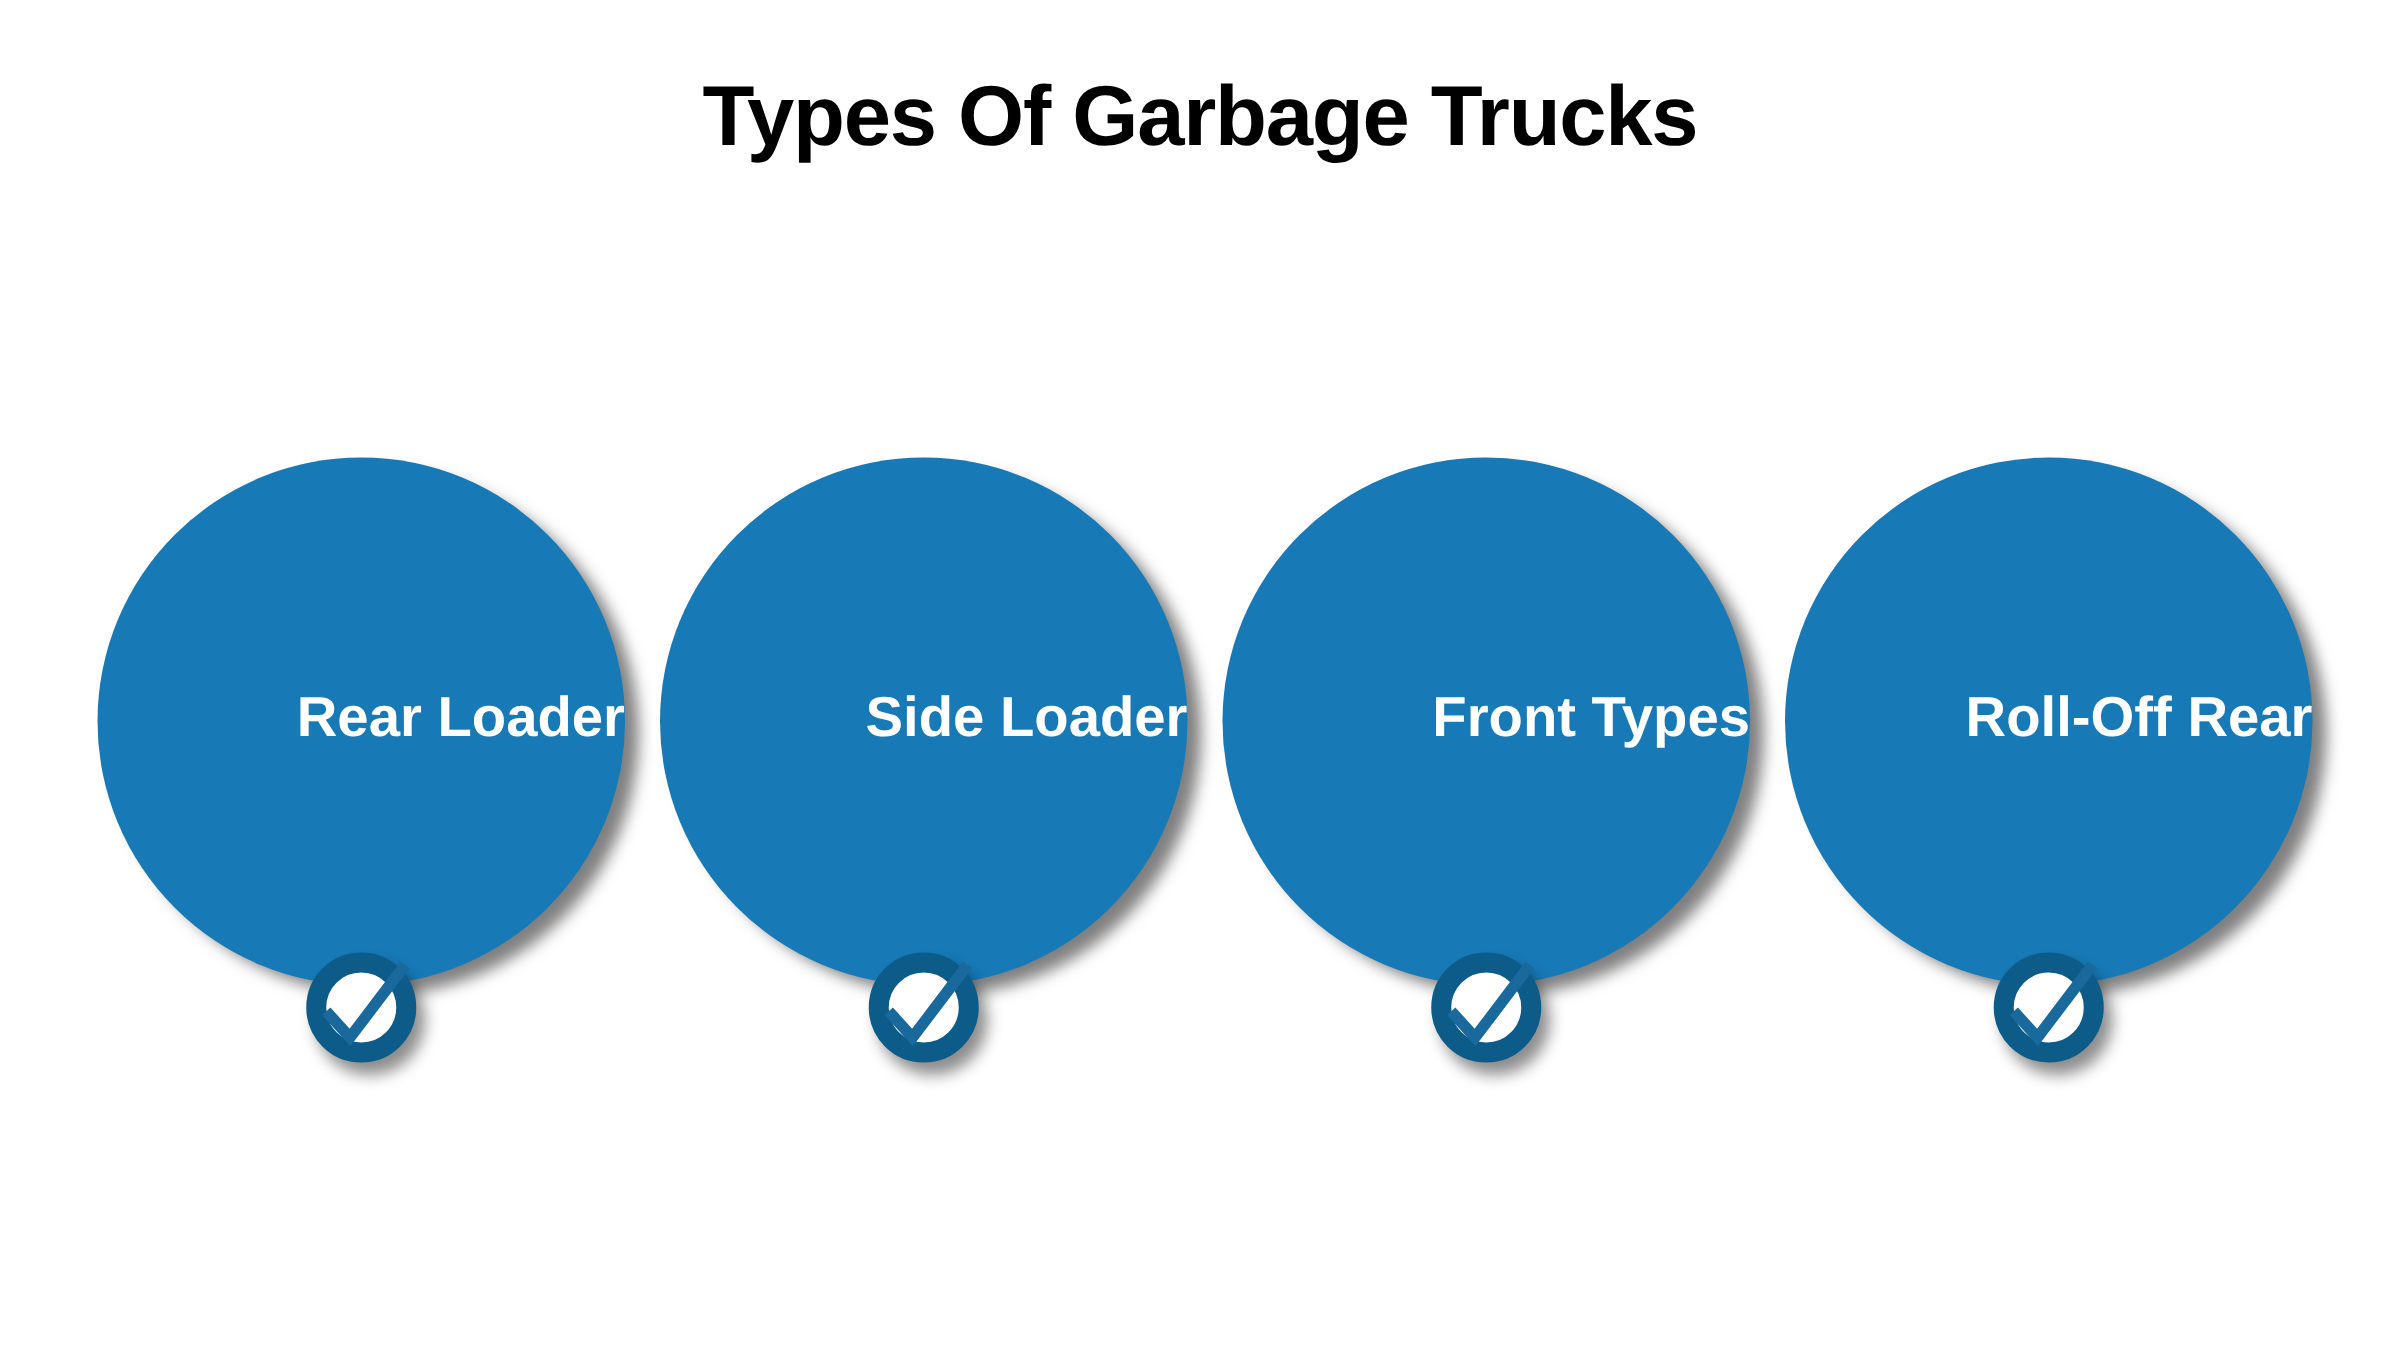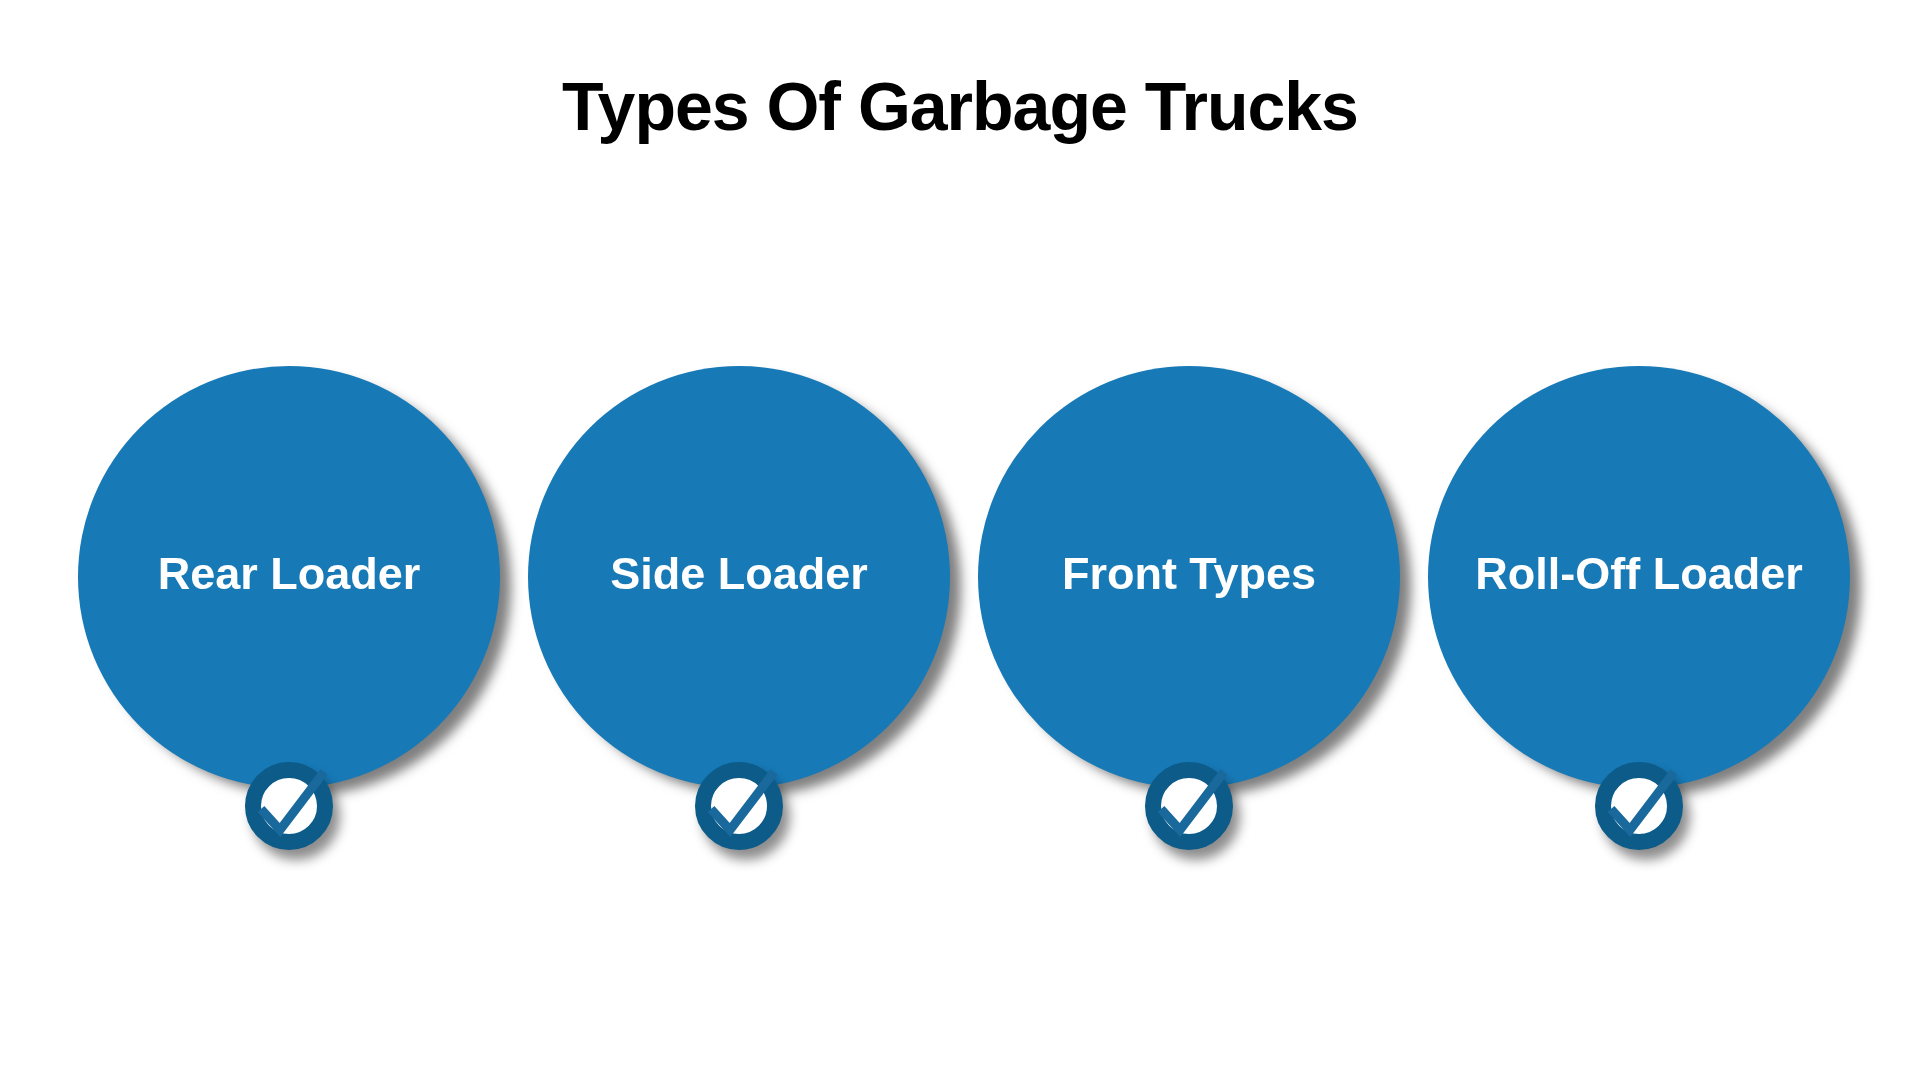--- a/index.html
+++ b/index.html
@@ -13,21 +13,21 @@
   }
   *{margin:0;padding:0;box-sizing:border-box;}
   html,body{width:1920px;height:1080px;overflow:hidden;}
   body{
     background:var(--background);
     font-family:"Liberation Sans", sans-serif;
     position:relative;
   }
   .page-title{
     position:absolute;
-    top:67px;
+    top:54px;
     left:0;
     width:1920px;
     text-align:center;
     font-size:68px;
     font-weight:700;
     letter-spacing:-1px;
     color:var(--title_text);
   }
   .circle-row{
     position:absolute;
@@ -38,21 +38,21 @@
   }
   .type-circle{
     position:relative;
     width:422px;
     height:422px;
     border-radius:50%;
     background:var(--circle_fill);
     box-shadow:13px 10px 12px -2px rgba(0,0,0,0.50);
     display:flex;
     align-items:center;
-    justify-content:center;
+    justify-content:flex-end;
   }
   .circle-label{
     color:var(--circle_label);
     font-size:45px;
     font-weight:600;
     text-align:center;
     white-space:nowrap;
     margin-top:-6px;
   }
   .check-badge{
@@ -110,21 +110,21 @@
   <div class="type-circle">
     <div class="circle-label">Front Types</div>
     <div class="check-badge">
       <svg viewBox="0 0 88 88" aria-hidden="true">
         <polyline points="16,47 35,68 79,10"></polyline>
       </svg>
     </div>
   </div>
 
   <div class="type-circle">
-    <div class="circle-label">Roll-Off Loader</div>
+    <div class="circle-label">Roll-Off Rear</div>
     <div class="check-badge">
       <svg viewBox="0 0 88 88" aria-hidden="true">
         <polyline points="16,47 35,68 79,10"></polyline>
       </svg>
     </div>
   </div>
 
 </div>
 
 </body></html>

